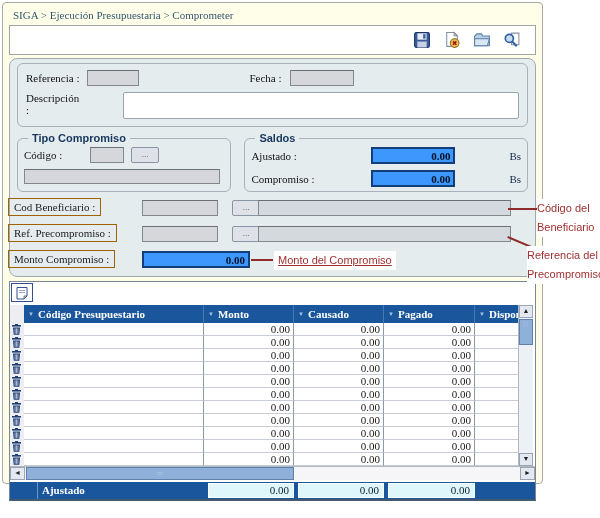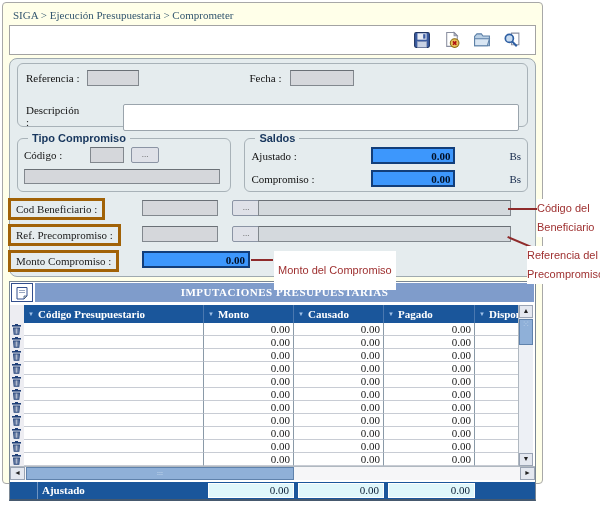--- a/index.html
+++ b/index.html
@@ -18,21 +18,21 @@
   .form-panel { position:relative; margin:3px 6px 0 6px; background:#E5ECEE;
                 border:1px solid #9FAAB0; border-radius:8px; padding:4px 7px 6px 7px; }
 
   .ref-panel { border:1px solid #A8B2B8; border-radius:6px; height:64px; padding:6px 8px; }
   .row1 { display:flex; align-items:center; }
   .lbl { color:#111; }
   .inp-gray { background:#D5D7DB; border:1px solid #82888E; border-top-color:#6A7076; height:16px; }
   .ref-inp { width:52px; margin-left:8px; }
   .fecha-lbl { margin-left:110px; }
   .fecha-inp { width:64px; margin-left:8px; }
-  .row2 { display:flex; margin-top:18px;gap:40px; }
+  .row2 { display:flex; margin-top:6px;gap:40px; }
   .desc-area { width:428px; height:27px; margin-left:3px; background:#fff;
                border:1px solid #9AA4AC; border-radius:2px; resize:none;
                font-family:"Liberation Serif", serif; font-size:11px; }
 
   .fieldsets { display:flex; margin-top:5px; gap:13px; }
   fieldset { border:1px solid #A8B2B8; border-radius:6px; padding:3px 6px 5px 6px; }
   fieldset legend { font-family:"Liberation Sans", sans-serif; font-weight:bold;
                     font-size:11px; color:#17365D; padding:0 4px; margin-left:4px; }
   .fs-tipo { width:280px; height:60px; }
   .fs-saldos { width:219px; height:60px; }
@@ -44,37 +44,37 @@
   .tipo-wide { width:196px; height:15px; margin-top:6px; }
   .saldo-row { display:flex; align-items:center; margin-bottom:6px;gap:48px; }
   .saldo-lbl { width:72px; }
   .inp-blue { background:#3D97FC; border:2px solid #123E7A; height:17px;
               color:#021026; text-align:right; padding-right:3px; font-weight:bold;
               font-family:"Liberation Serif", serif; font-size:11px; }
   .saldo-inp { width:84px; }
   .bs { margin-left:6px; color:#14284A; }
 
   .annot-row { position:relative; height:18px; margin-top:8px; }
-  .red-box { position:absolute; left:-9px; top:-2px; border:3px solid #a16207;
+  .red-box { position:absolute; left:-9px; top:-2px; border:1px solid #a16207;
              padding:2px 5px 2px 5px; background:transparent; white-space:nowrap; }
   .ar-inp { position:absolute; left:125px; top:0; width:76px; height:16px; }
   .ar-btn { position:absolute; left:208px; top:0; }
   .ar-wide { position:absolute; left:241px; top:0; width:253px; height:16px; background:#D4D9DD; }
   .monto-inp { position:absolute; left:125px; top:-1px; width:108px; }
 
   
   .ann { position:absolute; z-index:30; font-family:"Liberation Sans", sans-serif;
          font-size:11px; color:#9E2F2F; background:#fff; line-height:19px; }
   .ann-line { position:absolute; z-index:30; background:#8F2B2B; height:2px; }
   #ann-l1 { left:508px; top:208px; width:30px; }
   #ann-t1 { left:537px; top:199px; width:62px; }
   #ann-l2 { left:508px; top:236px; width:46px; transform:rotate(23deg); transform-origin:0 0; }
   #ann-t2 { left:527px; top:246px; width:73px; }
   #ann-l3 { left:251px; top:259px; width:22px; }
-  #ann-t3 { left:274px; top:251px; padding:10px 4px; white-space:nowrap; }
+  #ann-t3 { left:274px; top:251px; padding:0 4px; white-space:nowrap;text-decoration:underline; }
 
   
   .table-panel { margin:4px 6px 0 6px; background:#fff; border:1px solid #7A8794;
                  border-bottom:2px solid #46596E; }
   .table-head { display:flex; align-items:stretch; height:21px; padding:1px; gap:2px; }
   .note-btn { width:22px; background:#fff; border:1px solid #334F8D; display:flex;
               align-items:center; justify-content:center; cursor:pointer; }
   .title-bar { flex:1; background:#7F9CCB; color:#fff; font-weight:bold;
                text-align:center; line-height:19px; letter-spacing:0.5px; font-size:11px; }
 
@@ -222,21 +222,20 @@
   <div class="table-panel">
     <div class="table-head">
       <span class="note-btn">
         <svg viewBox="0 0 14 14" width="14" height="14">
           <path d="M2 1.5 h10 v8.5 l-3 3 h-7 z" fill="#FFFFFF" stroke="#334F8D"></path>
           <path d="M12 10 l-3 3 v-3 z" fill="#EFE9A8" stroke="#334F8D" stroke-width="0.8"></path>
           <line x1="4" y1="4.5" x2="10" y2="4.5" stroke="#8090B0" stroke-width="0.8"></line>
           <line x1="4" y1="6.5" x2="10" y2="6.5" stroke="#8090B0" stroke-width="0.8"></line>
         </svg>
       </span>
-      <div class="title-bar">IMPUTACIONES PRESUPUESTARIAS</div>
     </div>
 
     <div class="grid-zone">
       <div class="trash-col">
           <span class="trash-btn">
     <svg width="9" height="11" viewBox="0 0 9 11">
       <rect x="0" y="1" width="9" height="1.6" fill="#1F3F77"></rect>
       <rect x="3" y="0" width="3" height="1.2" fill="#1F3F77"></rect>
       <path d="M1 3.4 h7 l-0.7 7.4 h-5.6 z" fill="#1F3F77"></path>
       <g stroke="#EDEDF2" stroke-width="0.7">

